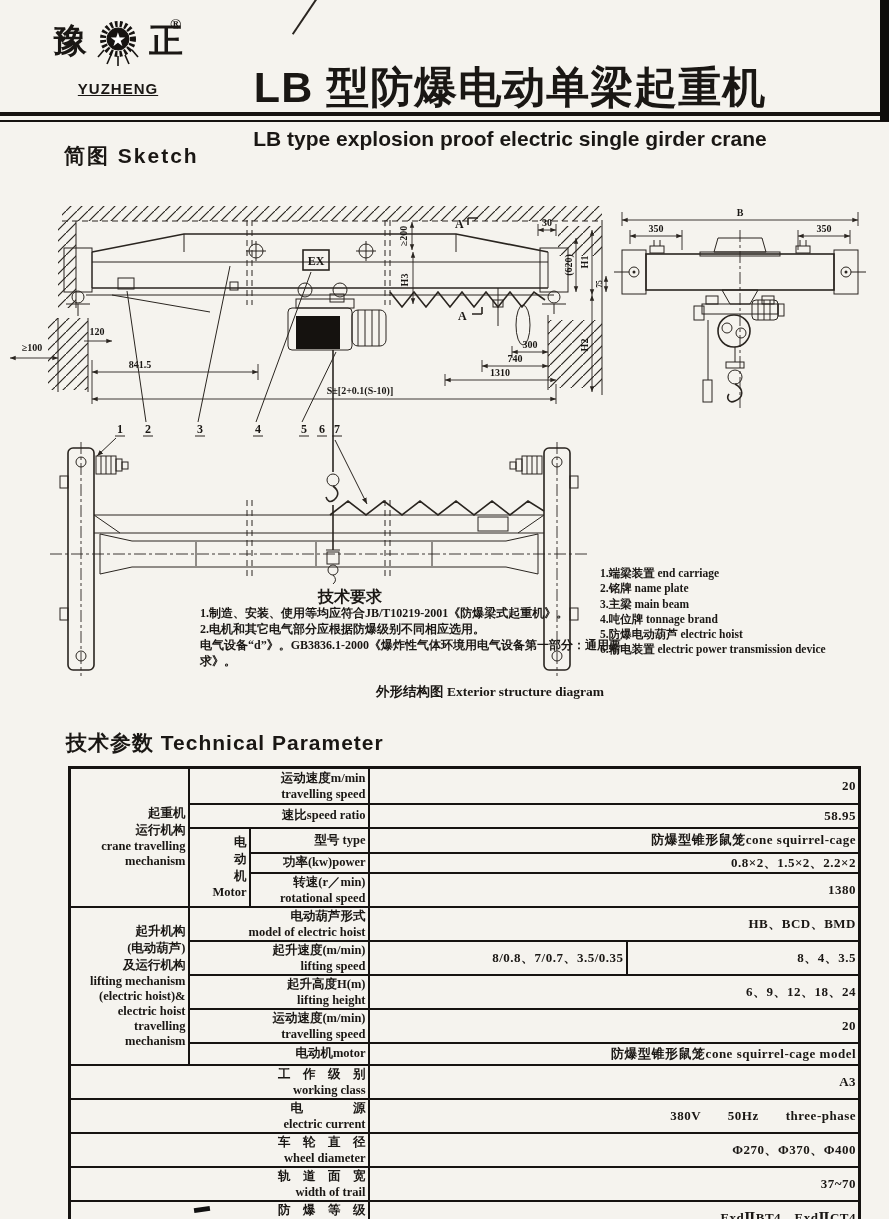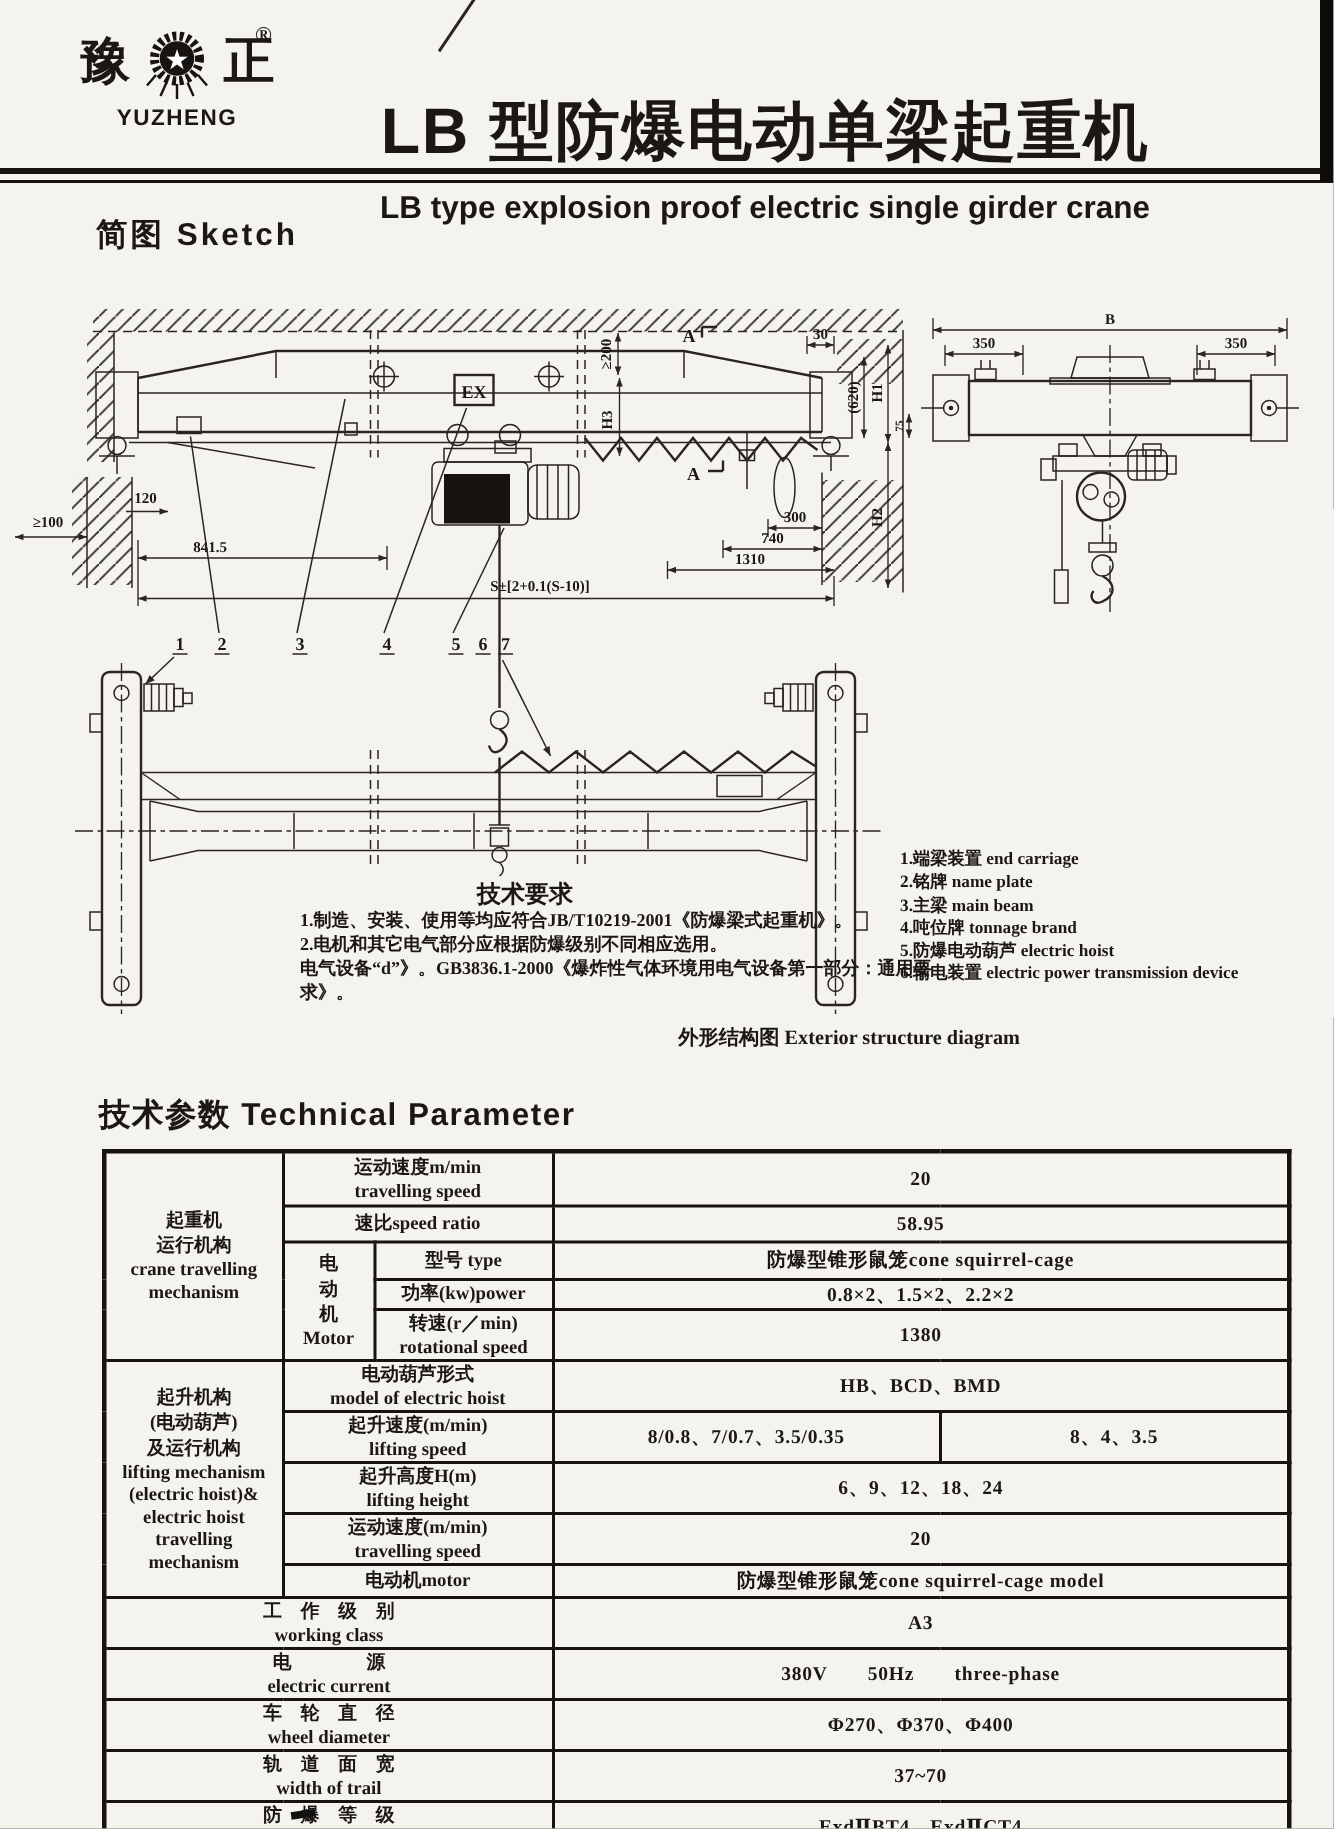--- a/index.html
+++ b/index.html
@@ -4,49 +4,49 @@
 <style>
   html,body{margin:0;padding:0;background:#888;}
   #page{position:relative;width:889px;height:1219px;background:#f5f3ee;overflow:hidden;
         font-family:"Liberation Serif","DejaVu Serif",serif;color:#1a1714;}
   
   #hdr{position:absolute;left:0;top:0;width:889px;height:128px;}
   #logo{position:absolute;left:28px;top:14px;width:180px;text-align:center;}
   #logo .emblem-row{display:flex;align-items:center;justify-content:center;gap:4px;}
   #logo .cjk{font:bold 34px "Liberation Serif",serif;}
   #logo .reg{position:absolute;left:142px;top:2px;font:bold 15px "Liberation Serif",serif;}
-  #logo .brand{font:bold 15px "Liberation Sans",sans-serif;letter-spacing:1px;margin-top:2px;}
+  #logo .brand{font:bold 15px "Liberation Sans",sans-serif;letter-spacing:1px;margin-top:12px;text-decoration:underline;}
   #titles{position:absolute;left:215px;top:20px;width:590px;text-align:center;}
   #title-cn{font:bold 43px "Liberation Sans","DejaVu Sans",sans-serif;letter-spacing:1px;white-space:nowrap;margin-top:39px;}
   #title-en{font:bold 21px "Liberation Sans","DejaVu Sans",sans-serif;margin-top:10px;white-space:nowrap;}
   .rule1{position:absolute;left:0;top:112px;width:889px;height:4px;background:#161311;}
   .rule2{position:absolute;left:0;top:120px;width:889px;height:2px;background:#161311;}
   #edge-strip{position:absolute;right:0;top:0;width:9px;height:121px;background:#0e0c0a;}
   #scratch{position:absolute;left:304px;top:-6px;width:2px;height:44px;background:#2a2520;transform:rotate(34deg);}
   #corner-mark{position:absolute;left:194px;top:1207px;width:16px;height:5px;background:#111;transform:rotate(-8deg);}
   
   #sketch-title{position:absolute;left:64px;top:142px;font:bold 21px "Liberation Sans",sans-serif;letter-spacing:2px;}
   #param-title{position:absolute;left:66px;top:729px;font:bold 21px "Liberation Sans",sans-serif;letter-spacing:1px;}
-  #caption{position:absolute;left:300px;top:683px;width:380px;text-align:right;font:bold 13.5px "Liberation Serif",serif;}
+  #caption{position:absolute;left:300px;top:683px;width:380px;text-align:center;font:bold 13.5px "Liberation Serif",serif;}
   
   #draw{position:absolute;left:0;top:200px;}
   #draw .ln{stroke:#2a2520;stroke-width:1;fill:none;}
   #draw .ln2{stroke:#2a2520;stroke-width:1.6;fill:none;}
   #draw .dsh{stroke:#2a2520;stroke-width:1;fill:none;stroke-dasharray:6 4;}
   #draw .cl{stroke:#2a2520;stroke-width:.9;fill:none;stroke-dasharray:12 3 3 3;}
   #draw .dim{stroke:#2a2520;stroke-width:.9;fill:none;}
   #draw text{fill:#1a1714;}
   #draw .dt{font:bold 10px "Liberation Serif",serif;}
   #draw .dl{font:bold 12px "Liberation Serif",serif;}
   #techreq{position:absolute;left:200px;top:589px;width:430px;font:bold 12px "Liberation Serif",serif;line-height:16px;}
   #techreq .tr-title{text-align:center;width:220px;margin-left:40px;font-size:16px;}
   #parts{position:absolute;left:600px;top:566px;font:bold 11.5px "Liberation Serif",serif;line-height:15.3px;white-space:nowrap;}
   
   #ptable{position:absolute;left:68px;top:766px;border-collapse:collapse;table-layout:fixed;width:791px;}
-  #ptable td{border:2px solid #161311;padding:0 2px;text-align:center;vertical-align:middle;
+  #ptable td{border:2px solid #161311;padding:0 2px;text-align:right;vertical-align:middle;
              font:bold 12.5px "Liberation Serif","DejaVu Serif",serif;}
   #ptable{border:3px solid #161311;}
   .pre{white-space:pre-line;line-height:1.12;}
   .val{font-size:13px !important;letter-spacing:.5px;}
   .r36{height:36px}.r24{height:24px}.r25{height:25px}.r20{height:20px}.r34{height:34px}
   .r30{height:30px}.r28{height:28px}.r26a{height:26px}.r22{height:22px}.rb{height:26px}
 </style>
 </head>
 <body>
 

